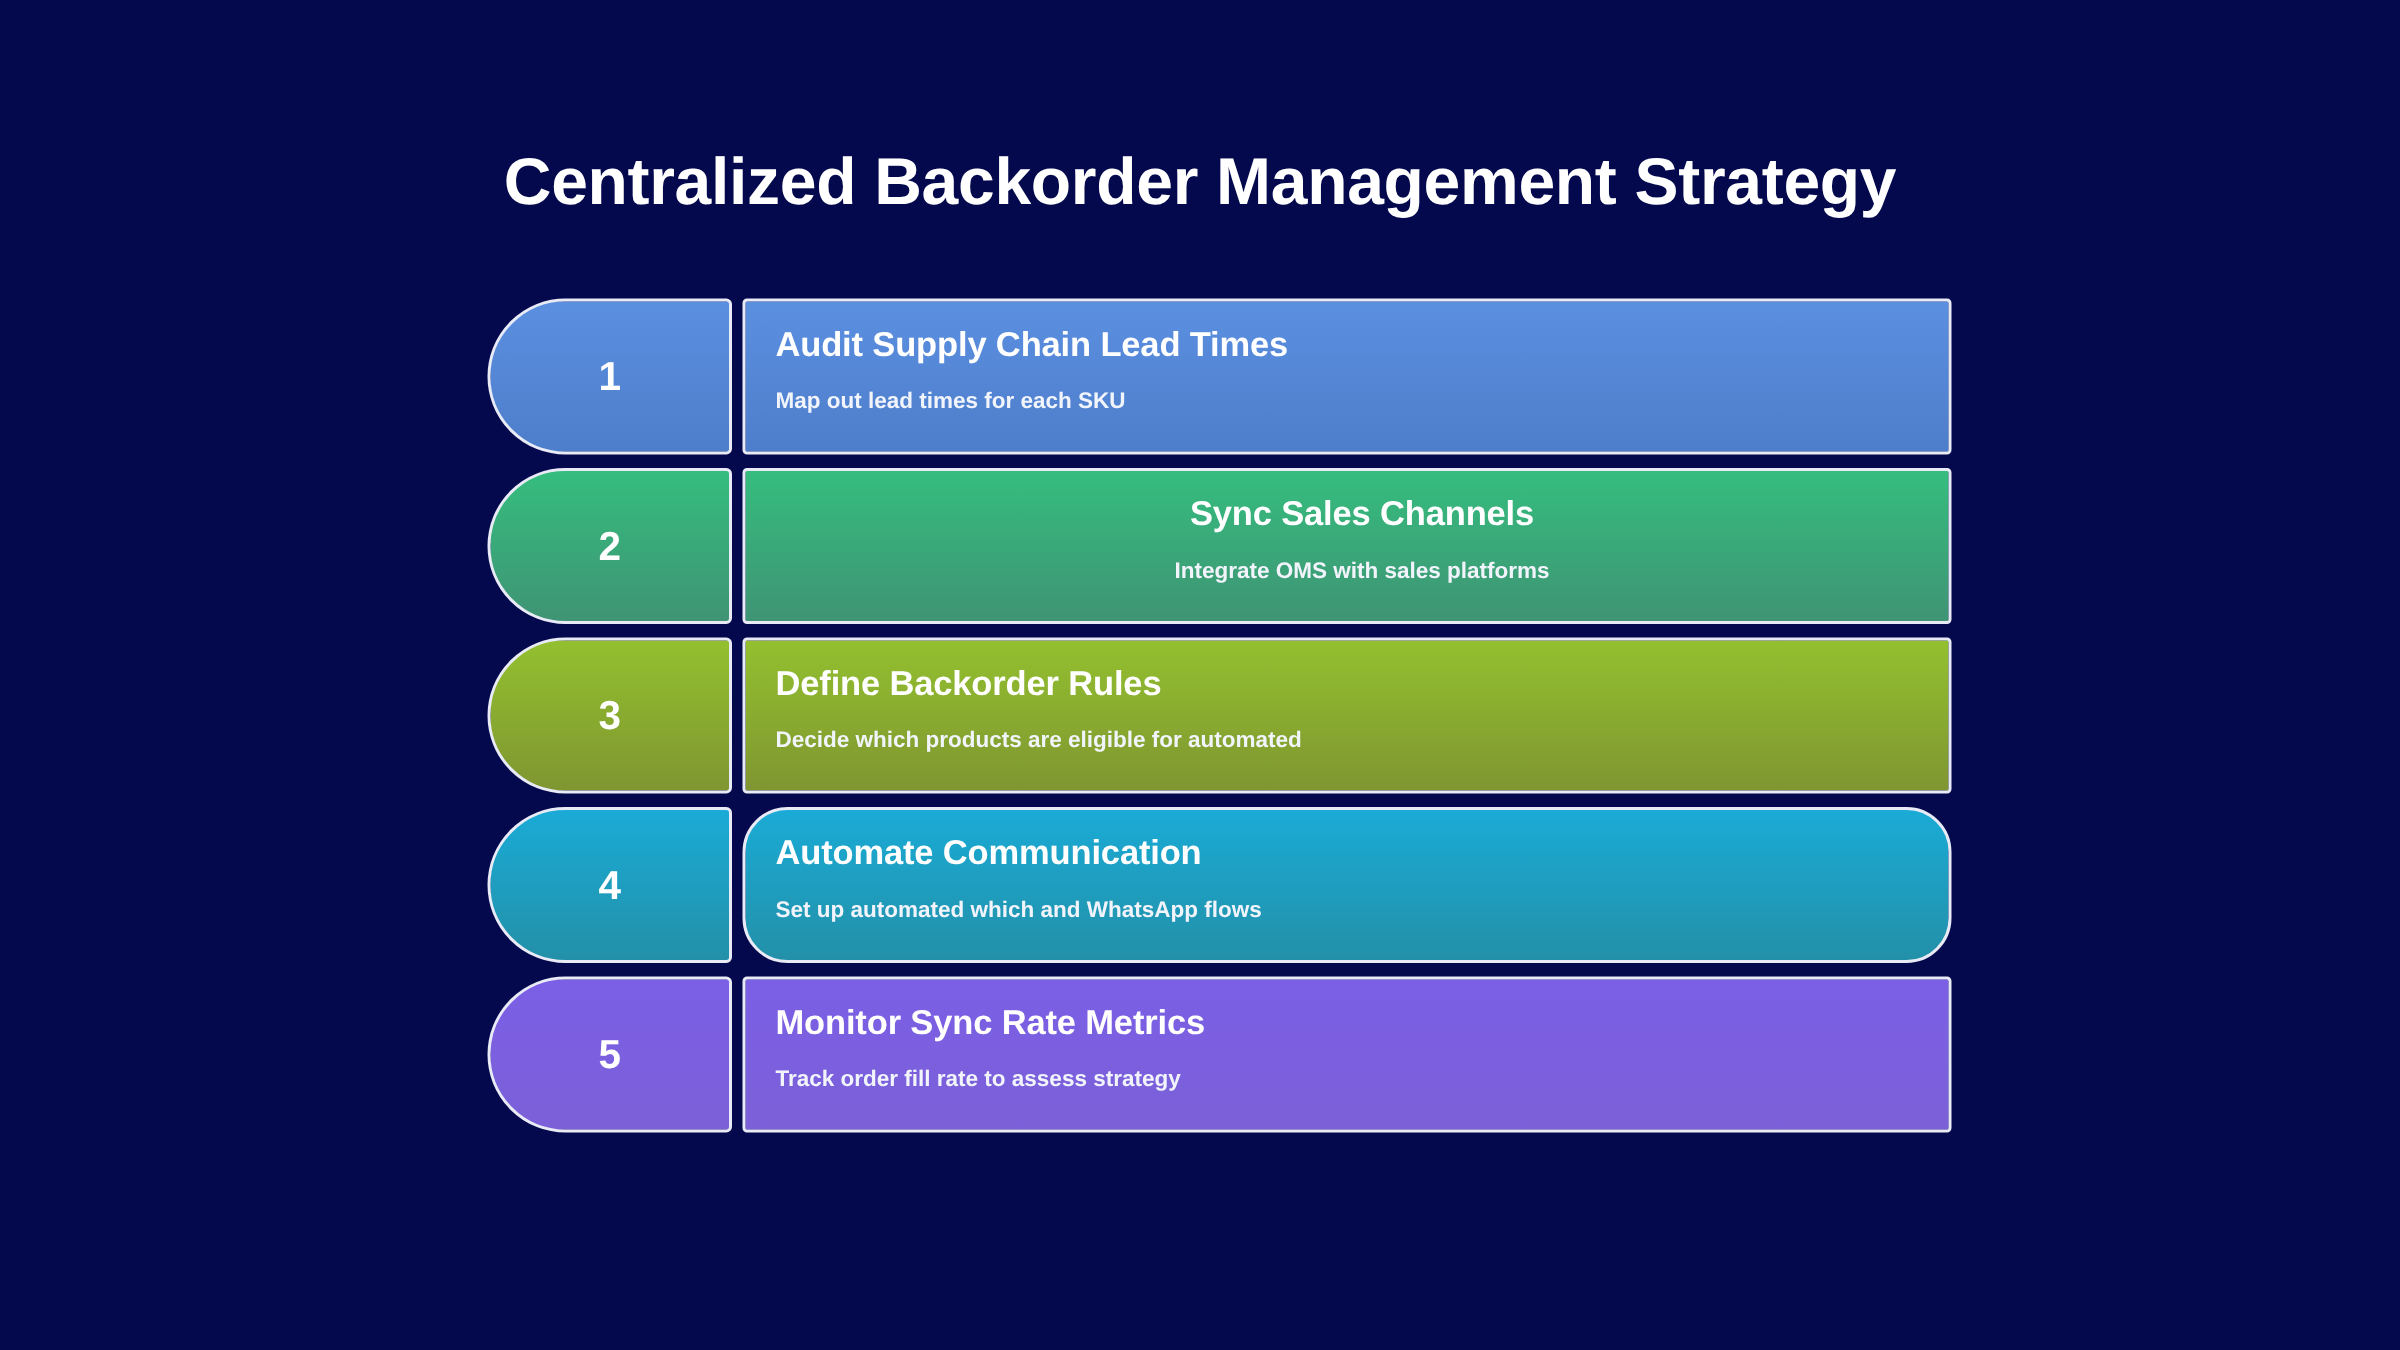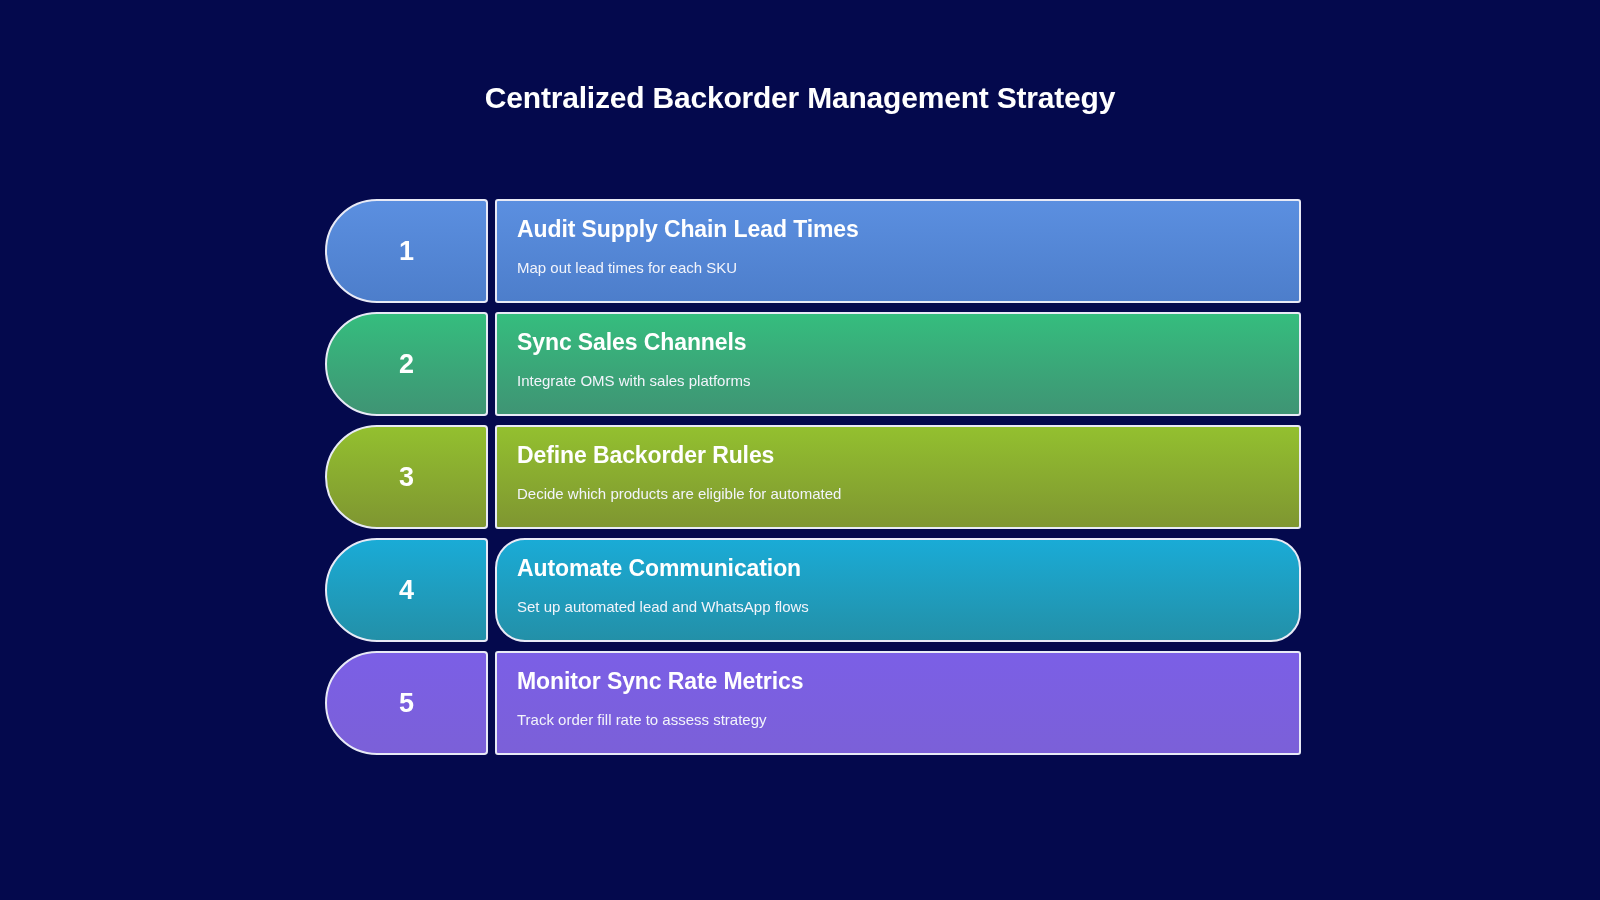--- a/index.html
+++ b/index.html
@@ -15,26 +15,26 @@
   }
 
   .canvas {
     position: relative;
     width: 1600px;
     height: 900px;
   }
 
   .page-title {
     position: absolute;
-    top: 81px;
+    top: 97px;
     left: 0;
     width: 1600px;
     text-align: center;
     color: #ffffff;
-    font-size: 30px;
+    font-size: 44px;
     font-weight: bold;
     letter-spacing: -0.2px;
     white-space: nowrap;
   }
 
   .steps {
     position: absolute;
     left: 325px;
     top: 199px;
     width: 976px;
@@ -88,21 +88,21 @@
     font-weight: bold;
     line-height: 1.1;
     letter-spacing: -0.1px;
     white-space: nowrap;
   }
 
   .step-subtitle {
     margin-top: 18px;
     color: #f2f4fb;
     font-size: 15px;
-    font-weight: normal;
+    font-weight: bold;
     line-height: 1.1;
     white-space: nowrap;
   }
 </style>
 </head>
 <body style="background: rgb(4, 9, 77);">
 
 <div class="canvas">
 
   <div class="page-title">Centralized Backorder Management Strategy</div>
@@ -116,21 +116,21 @@
       <div class="step-panel" style="background: linear-gradient(rgb(91, 143, 224), rgb(77, 126, 203)); border-color: rgb(232, 234, 246);">
         <div class="step-title">Audit Supply Chain Lead Times</div>
         <div class="step-subtitle">Map out lead times for each SKU</div>
       </div>
     </div>
 
     <div class="step-row">
       <div class="step-badge" style="background: linear-gradient(rgb(53, 189, 126), rgb(63, 148, 116)); border-color: rgb(232, 234, 246);">
         <span class="step-number">2</span>
       </div>
-      <div class="step-panel" style="background: linear-gradient(rgb(53, 189, 126), rgb(63, 148, 116)); border-color: rgb(232, 234, 246);">
+      <div class="step-panel" style="background: linear-gradient(rgb(53, 189, 126), rgb(63, 148, 116)); border-color: rgb(232, 234, 246); align-items: center;">
         <div class="step-title">Sync Sales Channels</div>
         <div class="step-subtitle">Integrate OMS with sales platforms</div>
       </div>
     </div>
 
     <div class="step-row">
       <div class="step-badge" style="background: linear-gradient(rgb(147, 192, 47), rgb(127, 150, 49)); border-color: rgb(232, 234, 246);">
         <span class="step-number">3</span>
       </div>
       <div class="step-panel" style="background: linear-gradient(rgb(147, 192, 47), rgb(127, 150, 49)); border-color: rgb(232, 234, 246);">
@@ -138,21 +138,21 @@
         <div class="step-subtitle">Decide which products are eligible for automated</div>
       </div>
     </div>
 
     <div class="step-row">
       <div class="step-badge" style="background: linear-gradient(rgb(26, 171, 214), rgb(35, 144, 168)); border-color: rgb(232, 234, 246);">
         <span class="step-number">4</span>
       </div>
       <div class="step-panel" style="background: linear-gradient(rgb(26, 171, 214), rgb(35, 144, 168)); border-color: rgb(232, 234, 246); border-radius: 30px;">
         <div class="step-title">Automate Communication</div>
-        <div class="step-subtitle">Set up automated lead and WhatsApp flows</div>
+        <div class="step-subtitle">Set up automated which and WhatsApp flows</div>
       </div>
     </div>
 
     <div class="step-row">
       <div class="step-badge" style="background: linear-gradient(rgb(123, 95, 230), rgb(123, 96, 216)); border-color: rgb(232, 234, 246);">
         <span class="step-number">5</span>
       </div>
       <div class="step-panel" style="background: linear-gradient(rgb(123, 95, 230), rgb(123, 96, 216)); border-color: rgb(232, 234, 246);">
         <div class="step-title">Monitor Sync Rate Metrics</div>
         <div class="step-subtitle">Track order fill rate to assess strategy</div>

